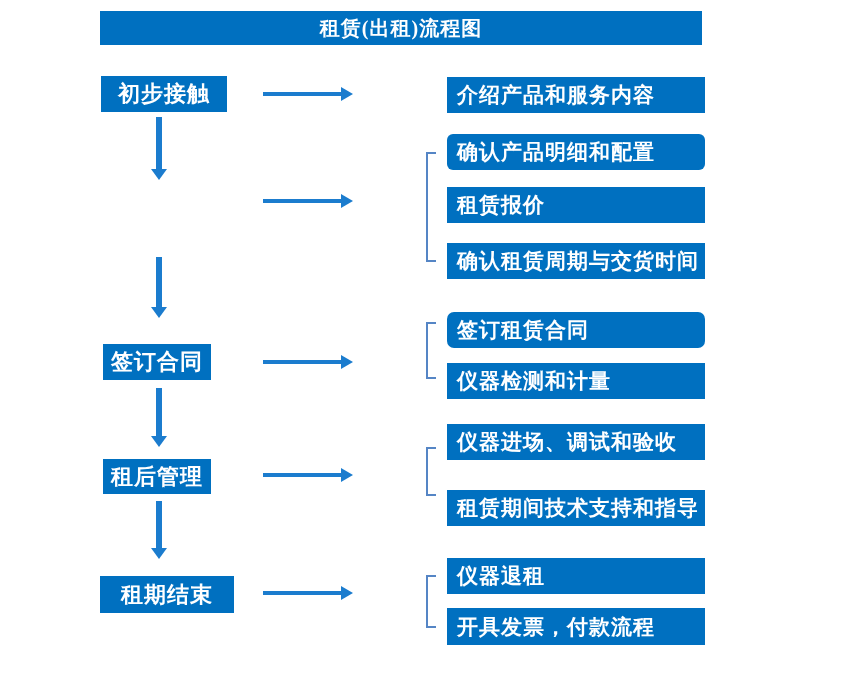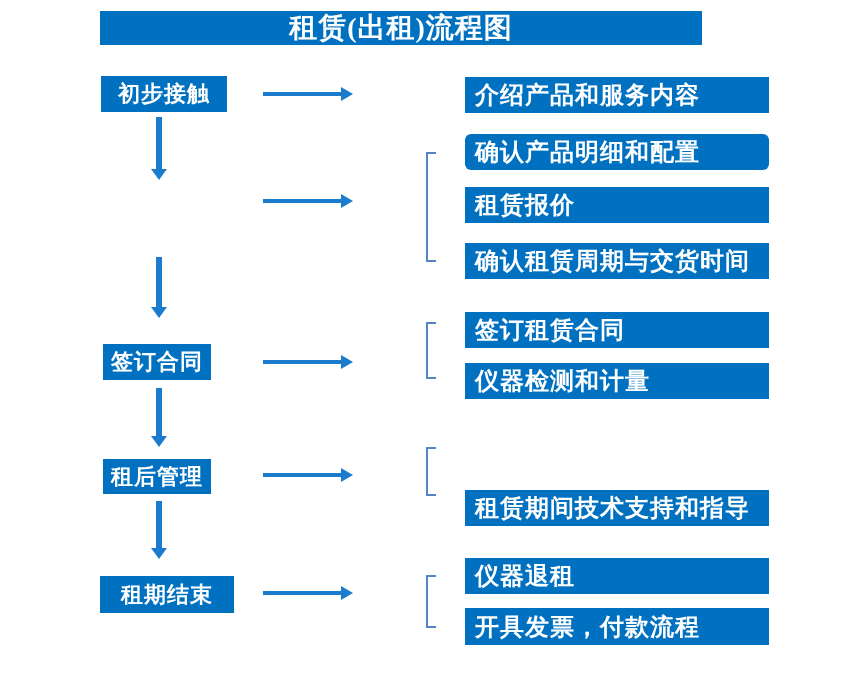--- a/index.html
+++ b/index.html
@@ -21,47 +21,47 @@
     height: 688px;
     background: var(--background);
     overflow: hidden;
   }
   .title-bar {
     position: absolute;
     left: 100px; top: 11px;
     width: 602px; height: 34px;
     background: var(--box);
     color: var(--text);
-    font-size: 28px;
+    font-size: 20px;
     font-weight: bold;
     display: flex;
     align-items: center;
     justify-content: center;
     letter-spacing: 1px;
   }
   .step-box {
     position: absolute;
     background: var(--box);
     color: var(--text);
     font-size: 22px;
     font-weight: bold;
     letter-spacing: 1px;
     display: flex;
     align-items: center;
     justify-content: center;
     white-space: nowrap;
   }
   .detail-box {
     position: absolute;
-    left: 465px;
-    width: 304px;
+    left: 447px;
+    width: 258px;
     height: 36px;
     background: var(--box);
     color: var(--text);
-    font-size: 24px;
+    font-size: 21px;
     font-weight: bold;
     letter-spacing: 1px;
     display: flex;
     align-items: center;
     padding-left: 10px;
     white-space: nowrap;
   }
   .h-arrow { position: absolute; width: 90px; height: 14px; }
   .h-shaft {
     position: absolute; left: 0; top: 5px; right: 11px; height: 4px;
@@ -147,19 +147,20 @@
 
   <div class="bracket" style="top:152px; height:110px;"></div>
   <div class="bracket" style="top:322px; height:57px;"></div>
   <div class="bracket" style="top:447px; height:49px;"></div>
   <div class="bracket" style="top:575px; height:53px;"></div>
 
   <div class="detail-box" style="top:77px;">介绍产品和服务内容</div>
   <div class="detail-box" style="top:134px;border-radius:6px;">确认产品明细和配置</div>
   <div class="detail-box" style="top:187px;text-align:right;">租赁报价</div>
   <div class="detail-box" style="top:243px;">确认租赁周期与交货时间</div>
-  <div class="detail-box" style="top:312px;">签订租赁合同</div>
+  <div class="detail-box" style="top:312px;border-radius:7px;">签订租赁合同</div>
   <div class="detail-box" style="top:363px;">仪器检测和计量</div>
+  <div class="detail-box" style="top:424px;">仪器进场、调试和验收</div>
   <div class="detail-box" style="top:490px;">租赁期间技术支持和指导</div>
   <div class="detail-box" style="top:558px;">仪器退租</div>
   <div class="detail-box" style="top:608px; height:37px;">开具发票，付款流程</div>
 
 </div>
 
 </body></html>

